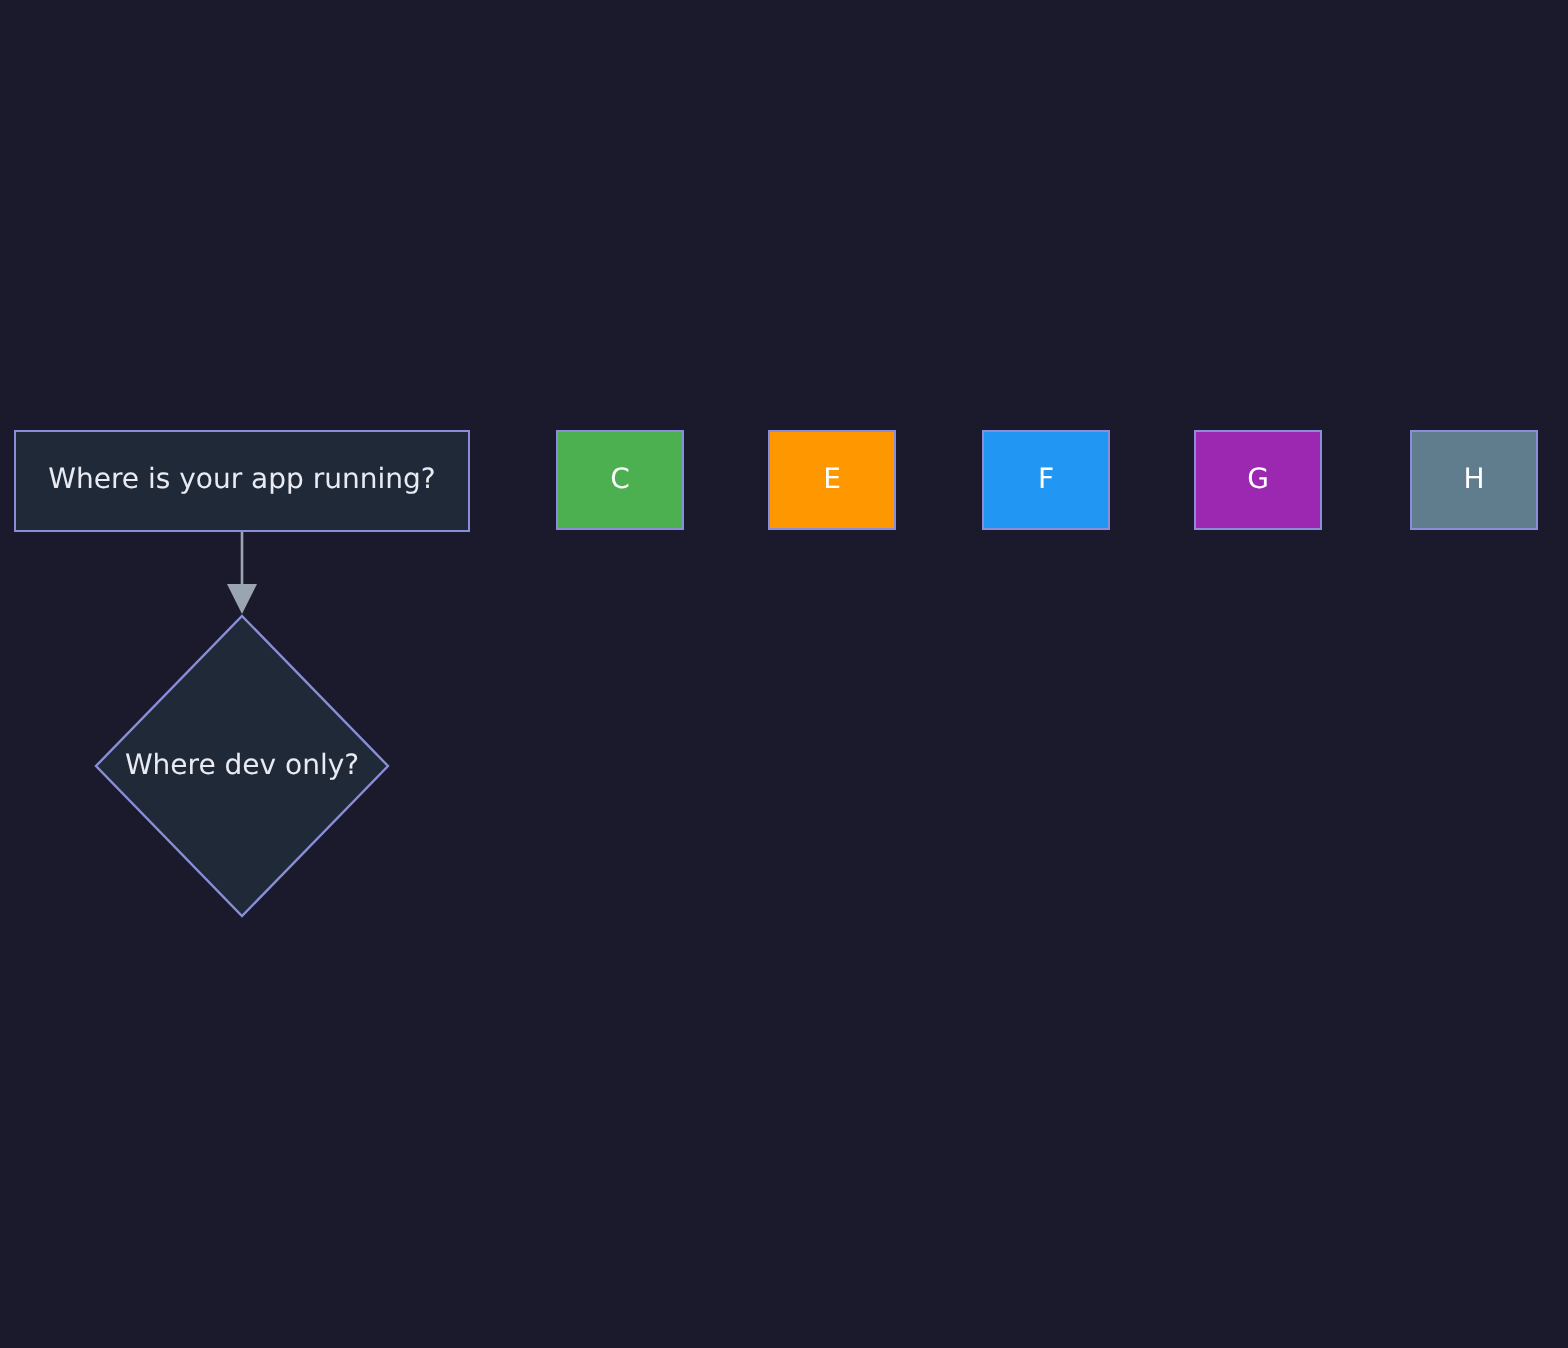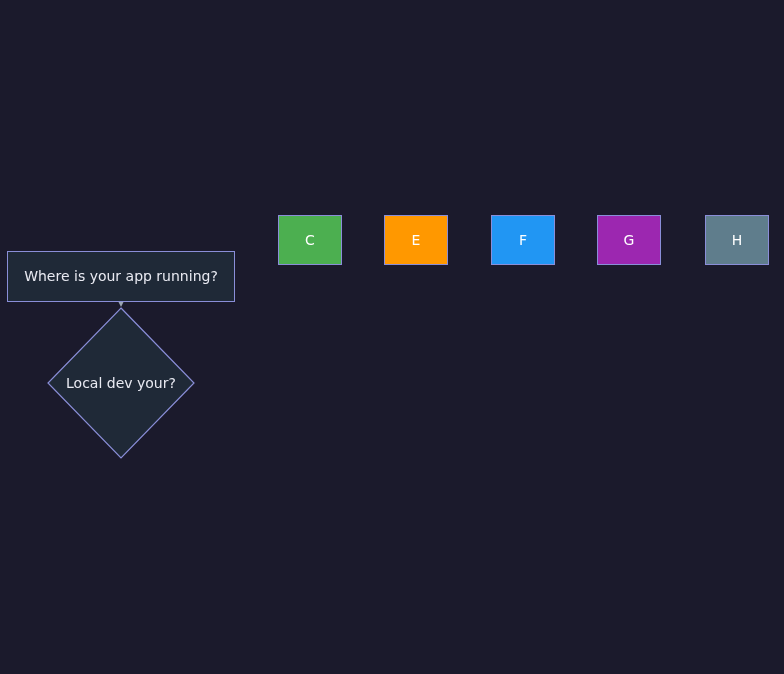--- a/index.html
+++ b/index.html
@@ -43,21 +43,20 @@
   
   .node-a {
     left: 7px;
     top: 215px;
     width: 228px;
     height: 51px;
     background: #1f2937;
     border-color: #8a8ed8;
     color: #e9eaf2;
     font-size: 14px;
-    margin-top: 36px;
   }
   
   .node-c { left: 278px; top: 215px; width: 64px; height: 50px; background: #4caf50; border-color: #8a8ed8; color: #ffffff; font-size: 14px; }
   .node-e { left: 384px; top: 215px; width: 64px; height: 50px; background: #ff9800; border-color: #8a8ed8; color: #ffffff; font-size: 14px; }
   .node-f { left: 491px; top: 215px; width: 64px; height: 50px; background: #2196f3; border-color: #8a8ed8; color: #ffffff; font-size: 14px; }
   .node-g { left: 597px; top: 215px; width: 64px; height: 50px; background: #9c27b0; border-color: #8a8ed8; color: #ffffff; font-size: 14px; }
   .node-h { left: 705px; top: 215px; width: 64px; height: 50px; background: #5f7d8c; border-color: #8a8ed8; color: #ffffff; font-size: 14px; }
 
   
   .diamond-wrap {
@@ -111,21 +110,21 @@
 
   <div class="node rect node-a">
     <span class="rect-label">Where is your app running?</span>
   </div>
 
   <div class="diamond-wrap">
     <svg width="148" height="152" viewBox="0 0 148 152" xmlns="http://www.w3.org/2000/svg">
       <polygon points="74,1 147,76 74,151 1,76" fill="#1f2937" stroke="#8a8ed8" stroke-width="1.2"></polygon>
     </svg>
     <div class="diamond-label">
-      <span>Local dev your?</span>
+      <span>Where dev only?</span>
     </div>
   </div>
 
   <div class="node rect node-c">
     <span class="rect-label">C</span>
   </div>
 
   <div class="node rect node-e">
     <span class="rect-label">E</span>
   </div>

